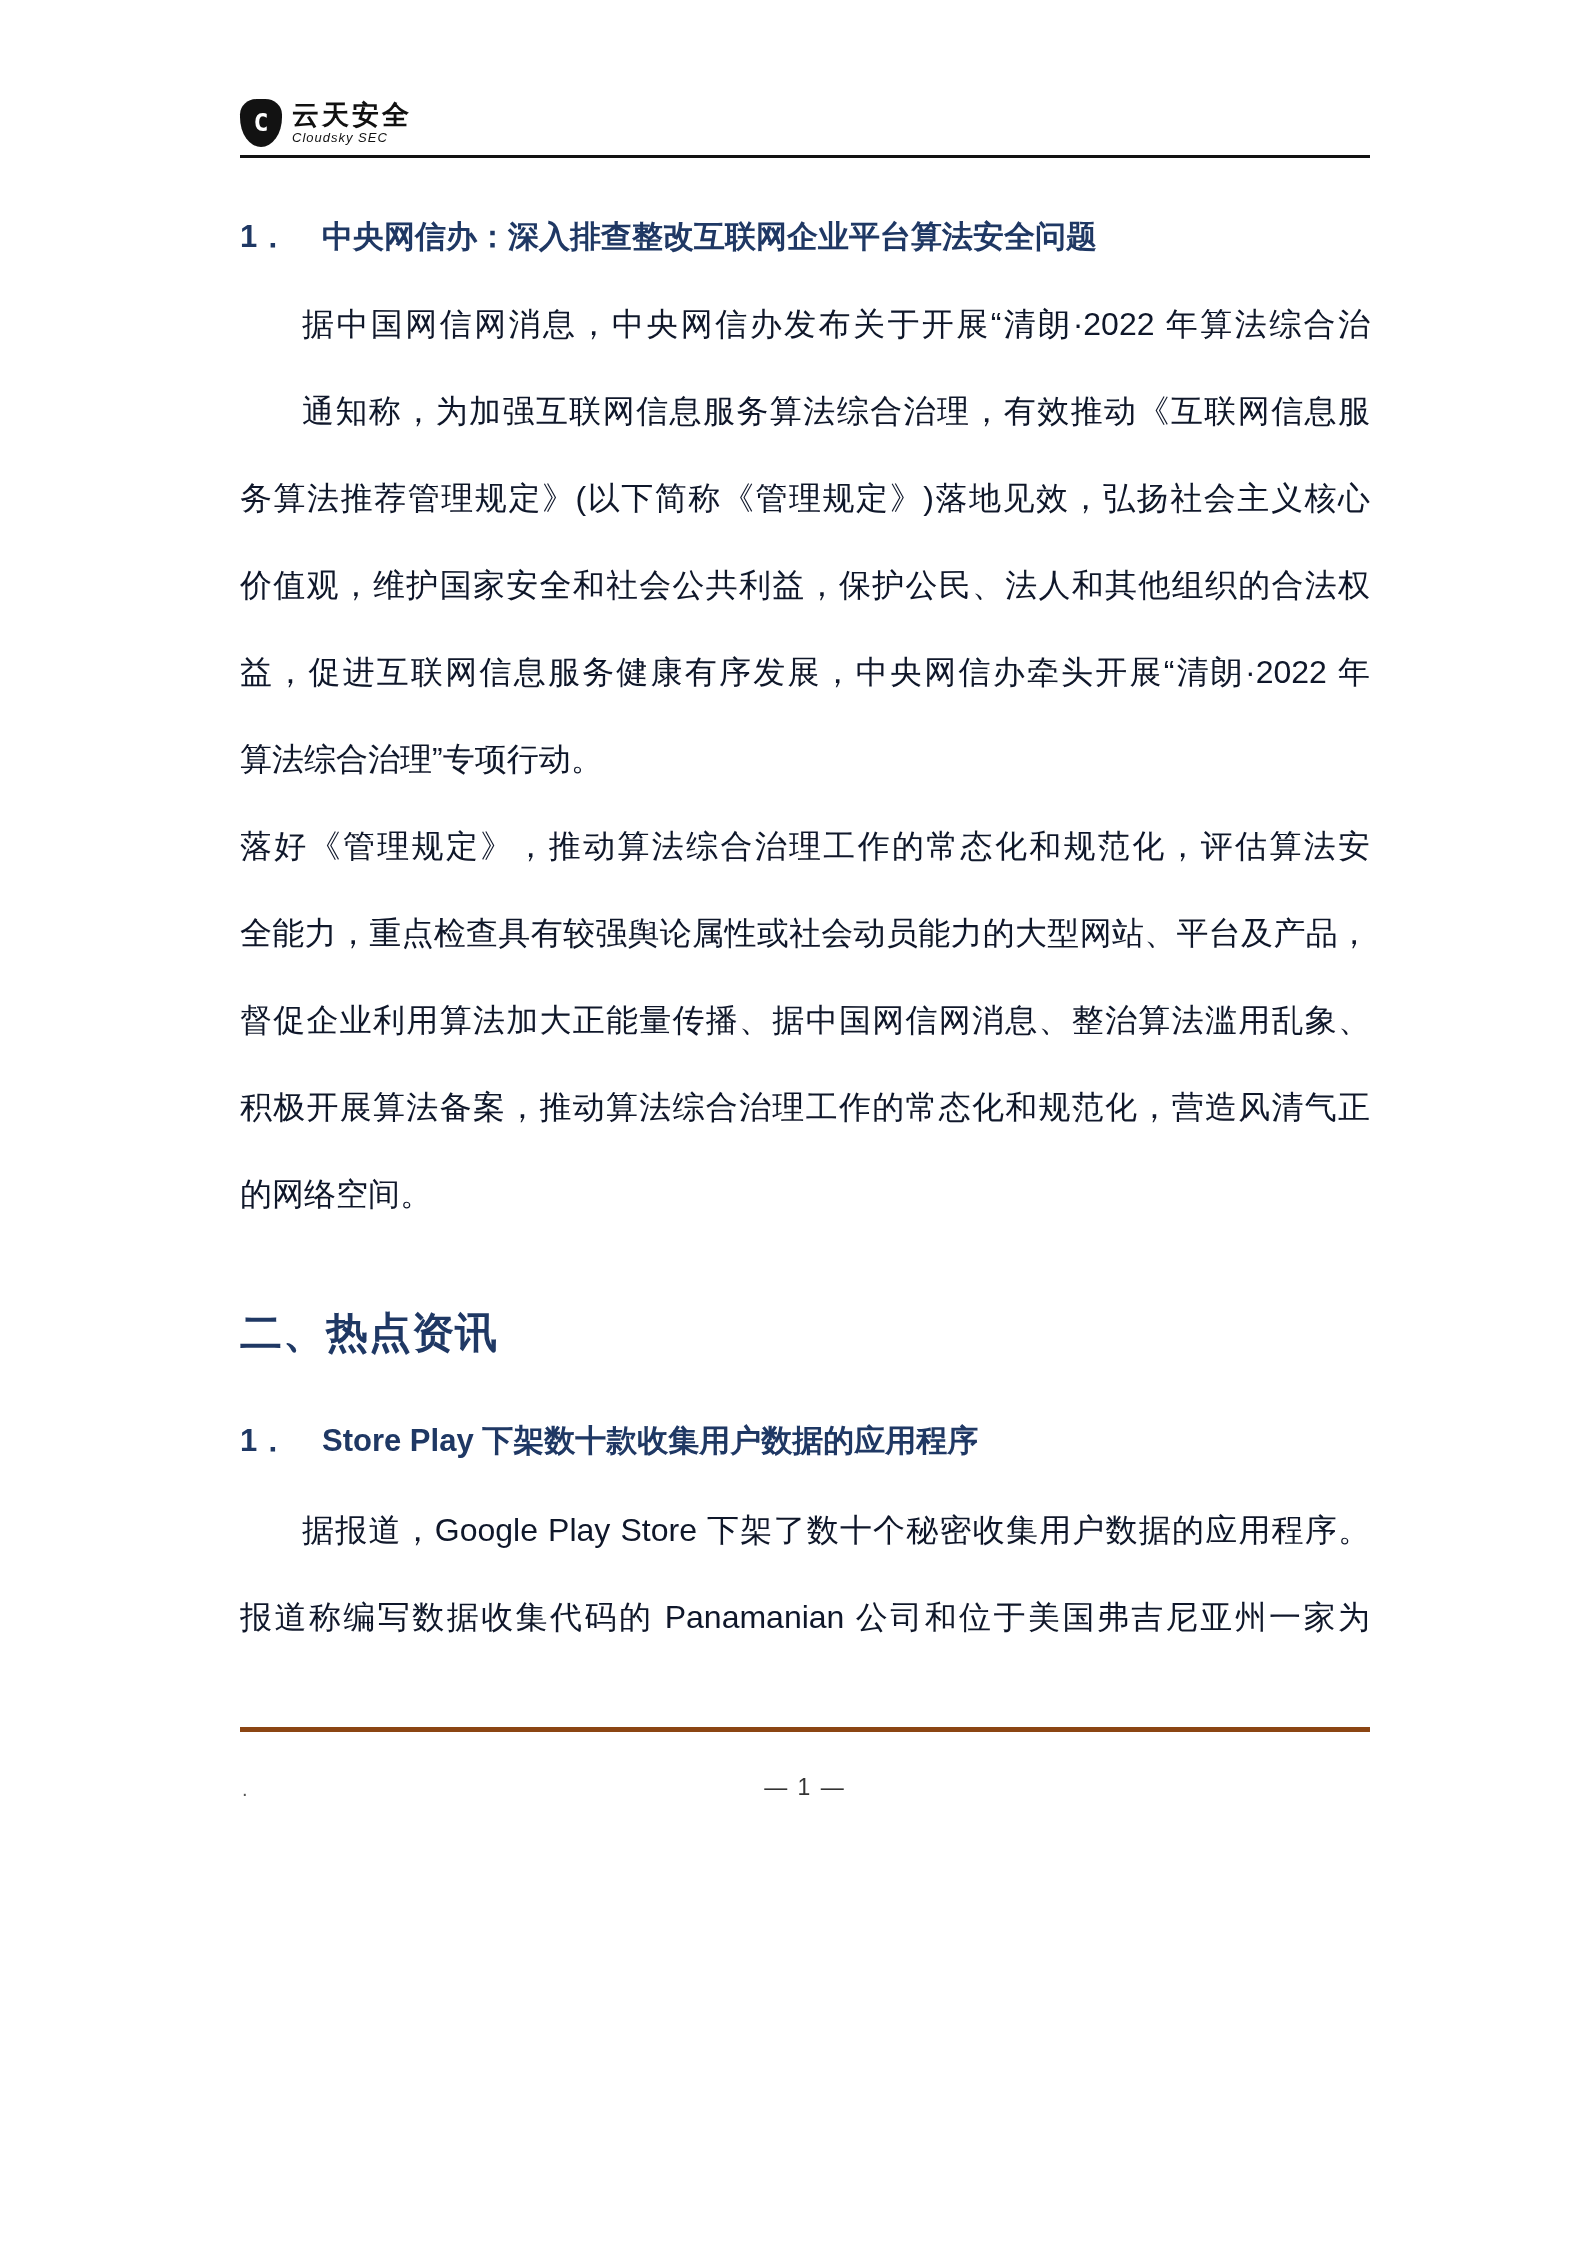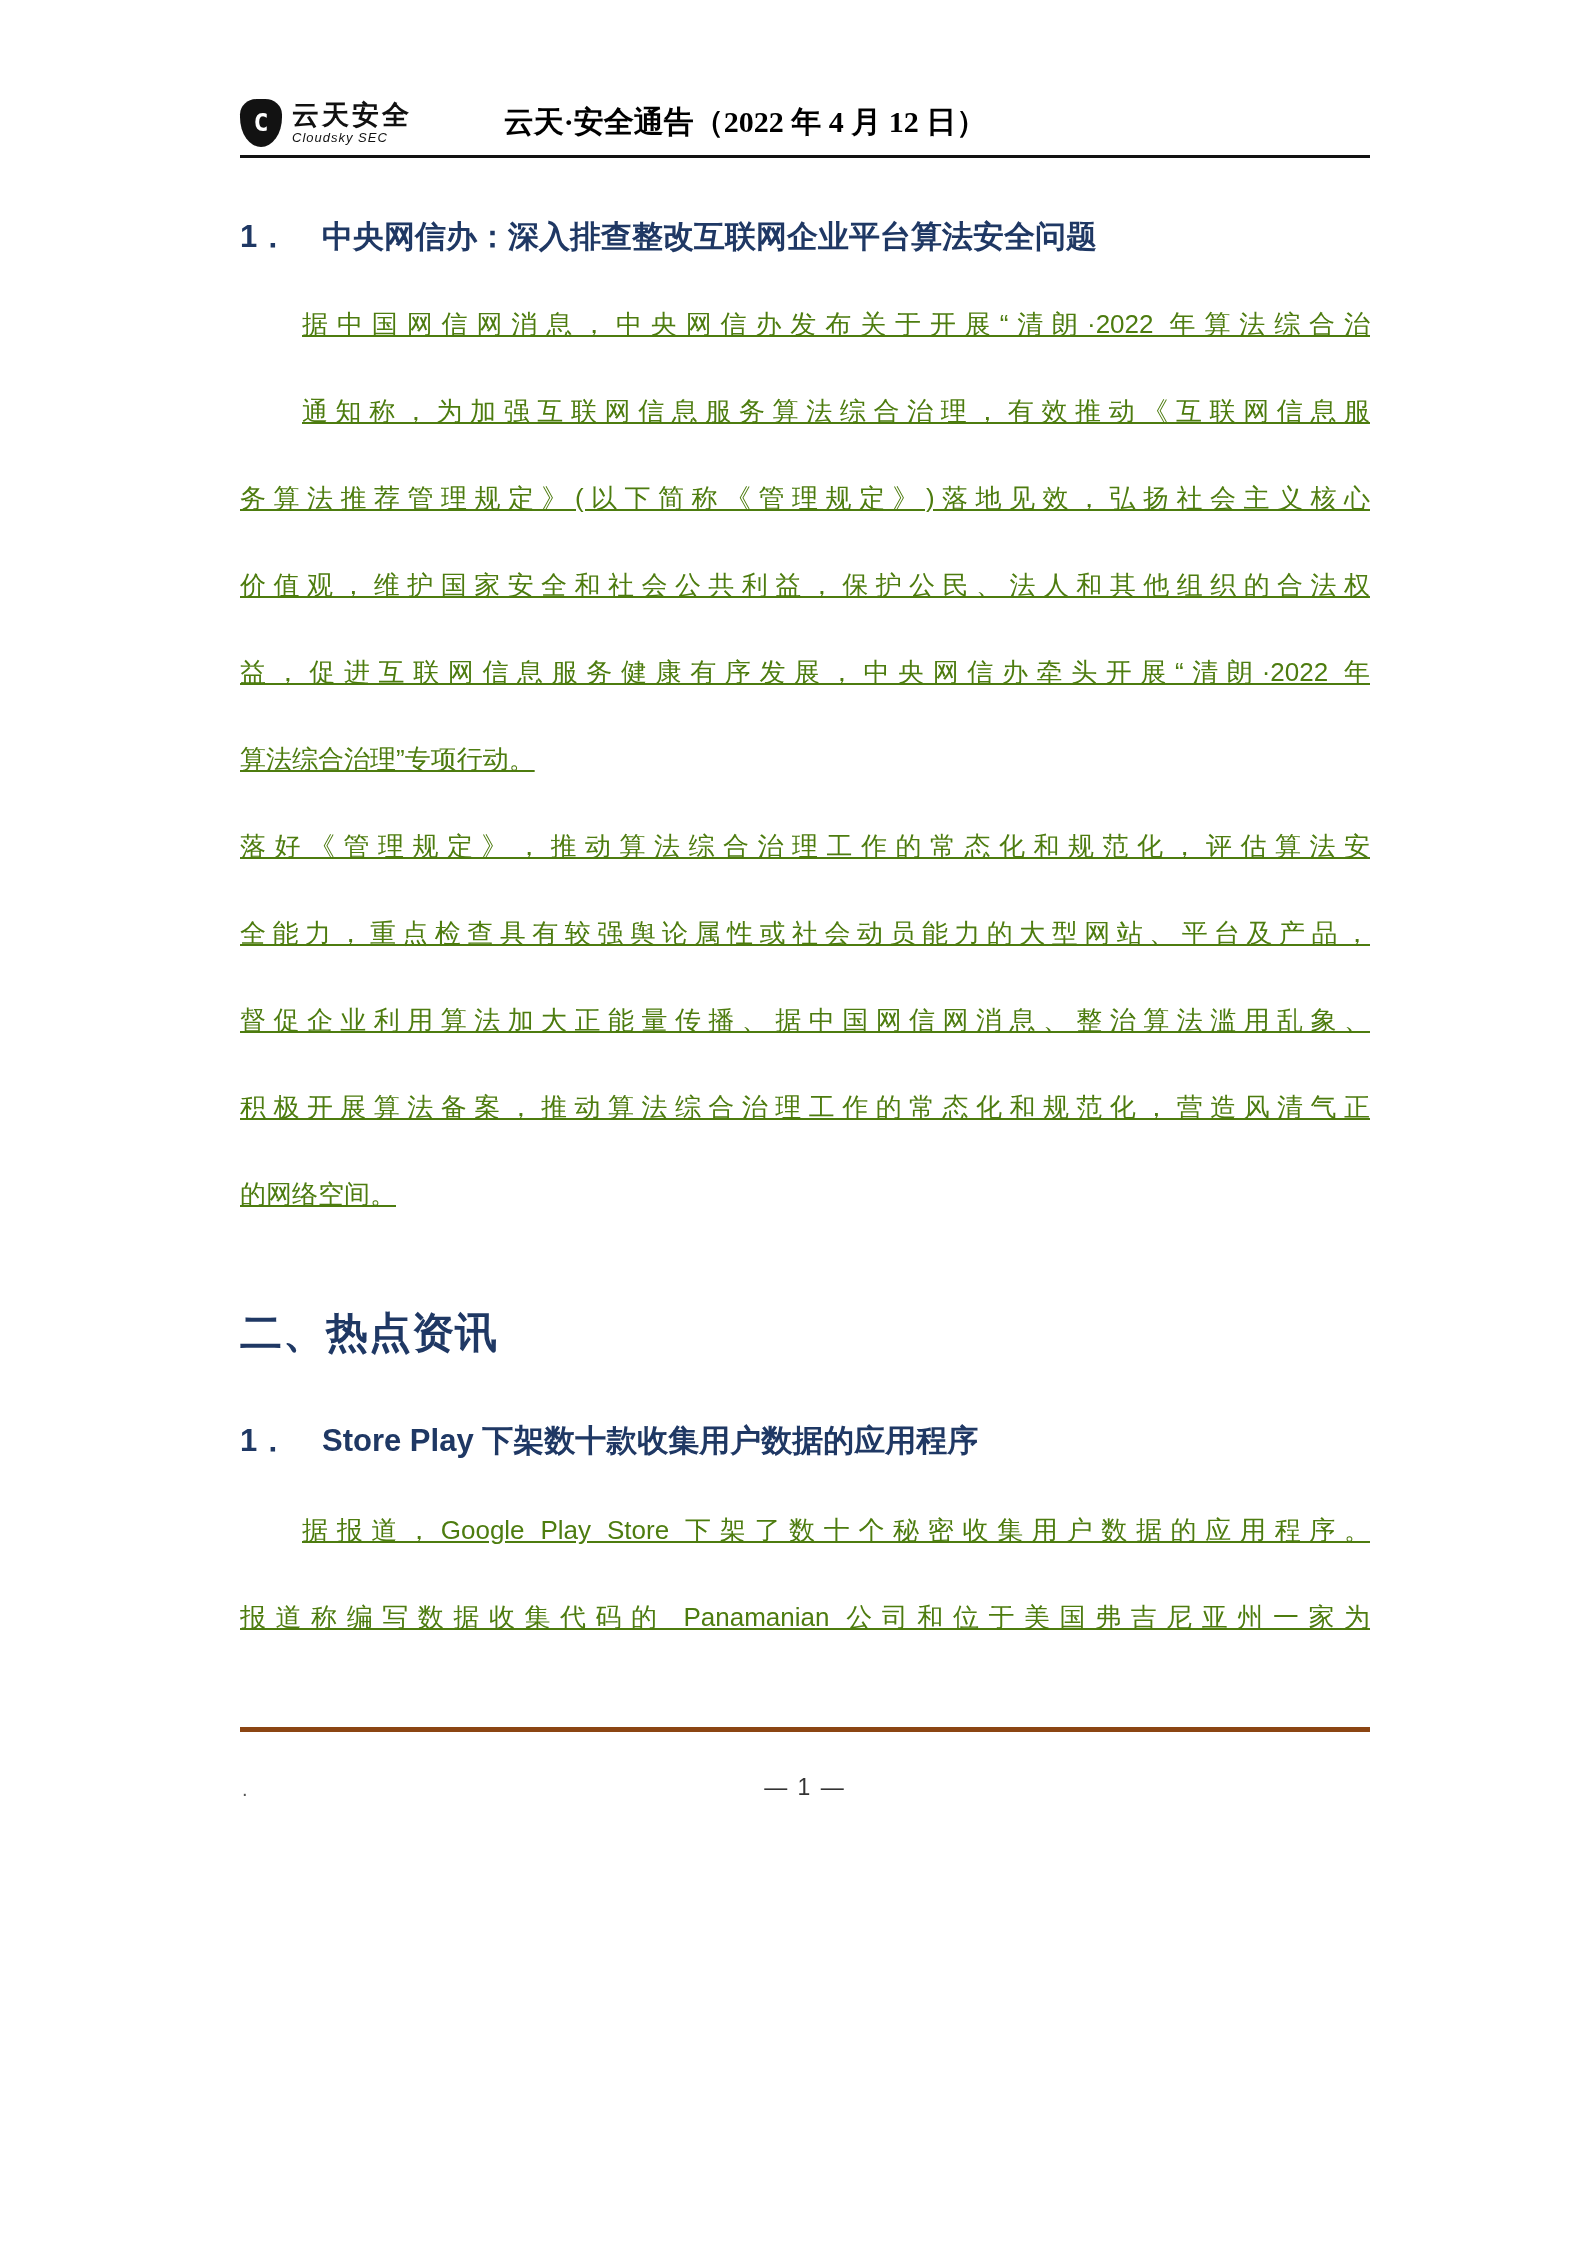--- a/index.html
+++ b/index.html
@@ -49,22 +49,22 @@
   .h2-first { margin-top:60px; }
   .h2-second { margin-top:64px; }
   .h2-num { width:82px; flex:0 0 82px; }
 
   
   .body-lines { width:100%; }
   .lines-1 { margin-top:25px; }
   .lines-2 { margin-top:27px; }
   .line {
     height:87px; line-height:87px; overflow:hidden;
-    font-size:26px; color:#4d7c0f;
-    text-align:justify; text-align-last:justify;text-decoration:underline;
+    font-size:32px; color:#0f172a;
+    text-align:justify; text-align-last:justify;
   }
   .line.first { text-indent:62px; }
   .line.last { text-align-last:left; }
 
   
   .footer-rule { margin-top:66px; height:5px; background:var(--brown,#8b4513); width:100%; }
   .footer-row { position:relative; margin-top:42px; height:30px; }
   .footer-dot { position:absolute; left:2px; top:4px; font-size:20px; color:#555; }
   .page-number { position:absolute; left:0; right:0; text-align:center; font-size:23px; color:#333; letter-spacing:2px; }
 </style>
@@ -77,21 +77,20 @@
     <div class="header">
       <div class="logo">
         <div class="logo-shield">
           <span class="logo-letter">C</span>
         </div>
         <div class="logo-text">
           <span class="logo-cn">云天安全</span>
           <span class="logo-en">Cloudsky SEC</span>
         </div>
       </div>
-      <div class="header-title">云天·安全通告（2022 年 4 月 12 日）</div>
     </div>
     <div class="header-rule"></div>
 
     <div class="h2 h2-first">
       <span class="h2-num">1．</span>
       <span class="h2-title">中央网信办：深入排查整改互联网企业平台算法安全问题</span>
     </div>
     <div class="body-lines lines-1">
         <div class="line first">据中国网信网消息，中央网信办发布关于开展“清朗·2022 年算法综合治</div>
         <div class="line first">通知称，为加强互联网信息服务算法综合治理，有效推动《互联网信息服</div>

